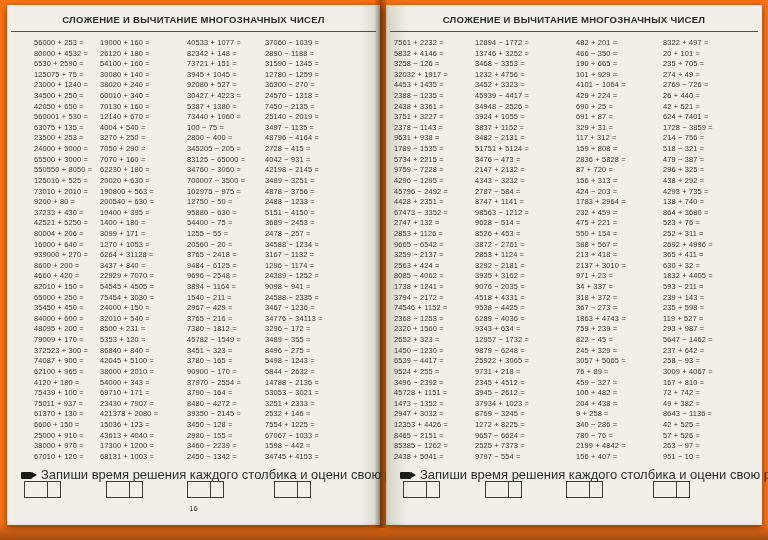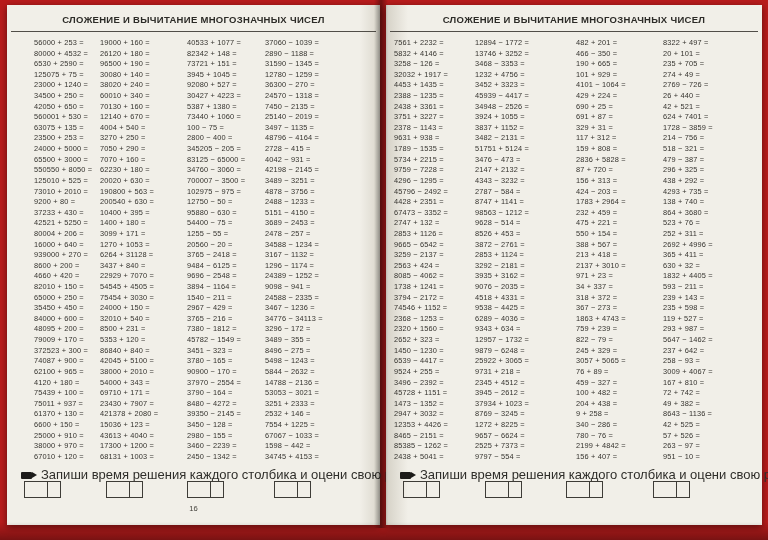--- a/index.html
+++ b/index.html
@@ -1,16 +1,16 @@
 <!DOCTYPE html>
 <html><head>
 <meta charset="utf-8">
 <style>
   html,body{margin:0;padding:0;background:#6f6b63;}
-  .photo{position:relative;width:768px;height:540px;background:#b91c1c;overflow:hidden;
+  .photo{position:relative;width:768px;height:540px;background:#f97316;overflow:hidden;
          font-family:"Liberation Sans",sans-serif;}
   .photo::after{content:'';position:absolute;left:0;right:0;bottom:0;height:18px;
          background:linear-gradient(to bottom,rgba(0,0,0,0),rgba(0,0,0,.35));}
   .page{position:absolute;top:5px;height:520px;background:#f1efe8;
         box-shadow:0 2px 7px rgba(0,0,0,.5);}
   .page.left{left:7px;width:373px;
         background:linear-gradient(270deg,#d9d5ca 0px,#f1efe8 20px),#f1efe8;}
   .page.right{left:386px;width:376px;
         background:linear-gradient(90deg,#d5d1c6 0px,#f1efe8 22px),#f1efe8;}
   .spine{position:absolute;top:0;left:374px;width:14px;height:528px;
@@ -84,21 +84,21 @@
         <div class="eq">75011 + 937 =</div>
         <div class="eq">61370 + 130 =</div>
         <div class="eq">6600 + 150 =</div>
         <div class="eq">25000 + 910 =</div>
         <div class="eq">38000 + 970 =</div>
         <div class="eq">67010 + 120 =</div>
       </div>
     <div class="col pL2">
         <div class="eq">19000 + 160 =</div>
         <div class="eq">26120 + 180 =</div>
-        <div class="eq">96500 + 190 =</div>
+        <div class="eq">54100 + 160 =</div>
         <div class="eq">30080 + 140 =</div>
         <div class="eq">38020 + 240 =</div>
         <div class="eq">60010 + 340 =</div>
         <div class="eq">70130 + 160 =</div>
         <div class="eq">12140 + 670 =</div>
         <div class="eq">4004 + 540 =</div>
         <div class="eq">3270 + 250 =</div>
         <div class="eq">7050 + 290 =</div>
         <div class="eq">7070 + 160 =</div>
         <div class="eq">62230 + 180 =</div>
@@ -347,21 +347,21 @@
         <div class="eq">550 + 154 =</div>
         <div class="eq">388 + 567 =</div>
         <div class="eq">213 + 418 =</div>
         <div class="eq">2137 + 3010 =</div>
         <div class="eq">971 + 23 =</div>
         <div class="eq">34 + 337 =</div>
         <div class="eq">318 + 372 =</div>
         <div class="eq">367 − 273 =</div>
         <div class="eq">1863 + 4743 =</div>
         <div class="eq">759 + 239 =</div>
-        <div class="eq">822 − 79 =</div>
+        <div class="eq">822 − 45 =</div>
         <div class="eq">245 + 329 =</div>
         <div class="eq">3057 + 5065 =</div>
         <div class="eq">76 + 89 =</div>
         <div class="eq">459 − 327 =</div>
         <div class="eq">100 + 482 =</div>
         <div class="eq">204 + 438 =</div>
         <div class="eq">9 + 258 =</div>
         <div class="eq">340 − 286 =</div>
         <div class="eq">780 − 76 =</div>
         <div class="eq">2199 + 4842 =</div>

